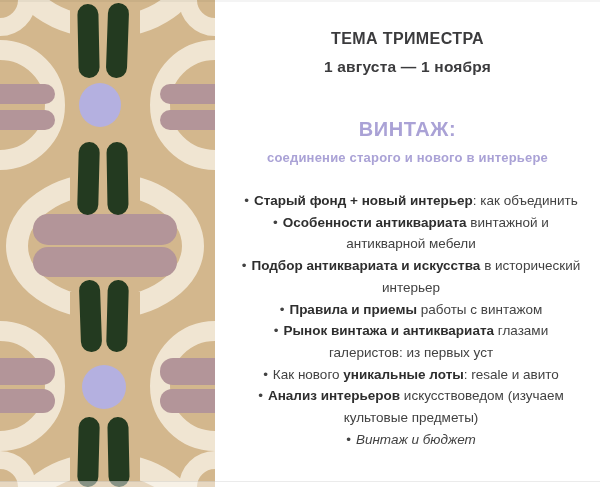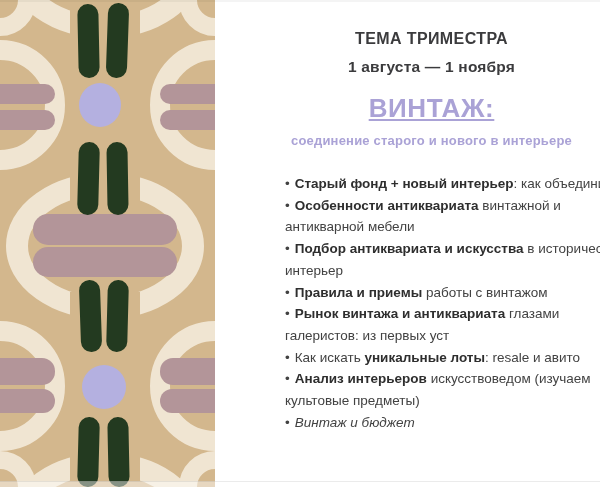--- a/index.html
+++ b/index.html
@@ -23,56 +23,54 @@
   .gap    { fill: var(--tan, #d3b78d); }
   .pill-mauve { fill: var(--mauve, #b39599); }
   .pill-green { fill: var(--green, #233a20); }
   .dot    { fill: var(--lavender, #b4b0e0); }
   
   .content-panel {
     position: absolute;
     left: 215px; top: 0; right: 0; bottom: 0;
     background: #ffffff;
     text-align: center;
-    padding-left: 48px;
   }
   .page-title {
     margin-top: 30px;
     font-size: 16px;
     font-weight: 700;
     letter-spacing: 0.4px;
     color: var(--heading, #3b3b3d);
   }
   .date-range {
     margin-top: 10px;
     font-size: 15.5px;
     font-weight: 700;
     letter-spacing: 0.2px;
     color: var(--heading, #3b3b3d);
   }
   .theme-name {
-    margin-top: 17px;
-    font-size: 26px;
+    margin-top: 42px;
+    font-size: 20px;
     font-weight: 700;
     letter-spacing: 0.6px;
     color: var(--accent, #aaa2d6);
-    text-decoration: underline;
   }
   .theme-subtitle {
     margin-top: 9px;
     font-size: 13px;
     font-weight: 700;
     letter-spacing: 0.2px;
     color: var(--accent, #aaa2d6);
   }
   .topics {
     margin: 25px 12px 0 22px;
     padding: 0;
     width: 348px;
-    text-align: left;
+    text-align: center;
     list-style: none;
     font-size: 13.5px;
     line-height: 21.7px;
     color: var(--body, #424242);
   }
   .topics li { margin: 0; padding: 0; }
   .bullet { margin-right: 5px; }
   .seg-b { font-weight: 700; color: #2e2e2e; }
   .seg-i { font-style: italic; margin-top: 28px; }
   
@@ -153,21 +151,21 @@
     <div class="page-title">ТЕМА ТРИМЕСТРА</div>
     <div class="date-range">1 августа — 1 ноября</div>
     <div class="theme-name">ВИНТАЖ:</div>
     <div class="theme-subtitle">соединение старого и нового в интерьере</div>
     <ul class="topics" id="topics-list">
         <li><span class="bullet">•</span><span class="seg-b ">Старый фонд + новый интерьер</span><span class="">: как объединить</span></li>
         <li><span class="bullet">•</span><span class="seg-b ">Особенности антиквариата</span><span class=""> винтажной и антикварной мебели</span></li>
         <li><span class="bullet">•</span><span class="seg-b ">Подбор антиквариата и искусства</span><span class=""> в исторический интерьер</span></li>
         <li><span class="bullet">•</span><span class="seg-b ">Правила и приемы</span><span class=""> работы с винтажом</span></li>
         <li><span class="bullet">•</span><span class="seg-b ">Рынок винтажа и антиквариата</span><span class=""> глазами галеристов: из первых уст</span></li>
-        <li><span class="bullet">•</span><span class="">Как искать </span><span class="seg-b ">уникальные лоты</span><span class="">: resale и авито</span></li>
+        <li><span class="bullet">•</span><span class="">Как нового </span><span class="seg-b ">уникальные лоты</span><span class="">: resale и авито</span></li>
         <li><span class="bullet">•</span><span class="seg-b ">Анализ интерьеров</span><span class=""> искусствоведом (изучаем культовые предметы)</span></li>
         <li><span class="bullet">•</span><span class="seg-i">Винтаж и бюджет</span></li>
       </ul>
   </div>
 
   <div class="top-edge"></div>
   <div class="bottom-edge"></div>
 </div>
 
 </body></html>

